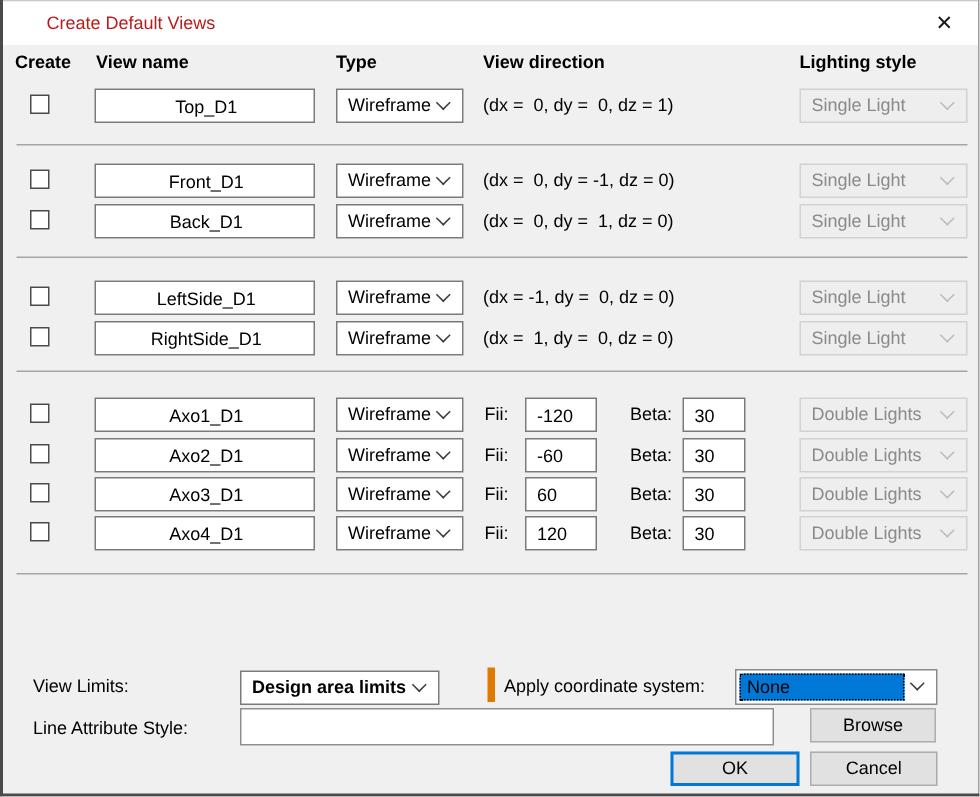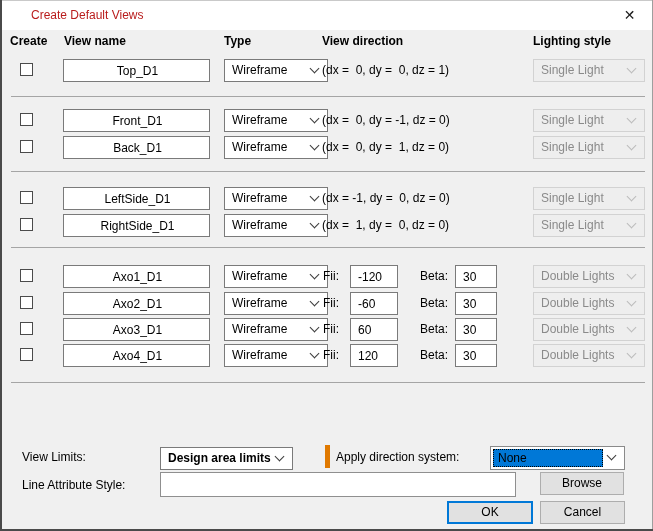--- a/index.html
+++ b/index.html
@@ -22,21 +22,21 @@
   .row { position:absolute; left:0; width:653px; height:23px; }
   .cb { position:absolute; left:20px; top:4px; width:13px; height:13px; background:#fff; border:1px solid #4b4b4b; }
   .name-input {
     position:absolute; left:63px; top:0; width:147px; height:23px;
     border:1px solid #7a7a7a; background:#fff; padding:0 4px 0 6px; font-size:12px; color:#000; outline:none;text-align:center;
   }
   .combo { position:absolute; top:0; height:23px; background:#fff; border:1px solid #7a7a7a; }
   .combo .val { position:absolute; left:7px; top:0; line-height:21px; font-size:12px; color:#000; white-space:pre; }
   .chev { position:absolute; right:9px; top:50%; width:7px; height:7px; margin-top:-6px;
           border-right:1px solid #3c3c3c; border-bottom:1px solid #3c3c3c; transform:rotate(45deg); }
-  .combo.type { left:224px; width:104px;padding-left:29px; }
+  .combo.type { left:224px; width:85px;padding-left:29px; }
   .combo.light { left:533px; width:112px; background:#eeeeee; border-color:#d2d2d2; }
   .combo.light .val { color:#8a8a8a; }
   .combo.light .chev { border-color:#bcbcbc; }
 
   .dir { position:absolute; left:322px; top:0; line-height:22px; white-space:pre; font-size:12px; }
   .fii-label  { position:absolute; left:323px; top:0; line-height:22px; font-size:12px; }
   .beta-label { position:absolute; left:420px; top:0; line-height:22px; font-size:12px; }
   .num-input {
     position:absolute; top:0; height:23px; border:1px solid #7a7a7a; background:#fff;
     padding:0 0 0 7px; font-size:12px; color:#000; outline:none;
@@ -231,21 +231,21 @@
 
   <div class="sep" style="top:382px"></div>
 
   <span class="f-label" style="left:22px; top:450px">View Limits:</span>
   <div class="combo limits">
     <span class="val">Design area limits</span>
     <span class="chev"></span>
   </div>
 
   <div class="orange-bar"></div>
-  <span class="f-label" style="left:336px; top:450px">Apply direction system:</span>
+  <span class="f-label" style="left:336px; top:450px">Apply coordinate system:</span>
   <div class="combo coordsys">
     <div class="selbox">
       <span>None</span>
     </div>
     <span class="chev"></span>
   </div>
 
   <span class="f-label" style="left:22px; top:478px">Line Attribute Style:</span>
   <input class="line-attr-input" style="">
   <div class="btn browse"><span>Browse</span></div>

